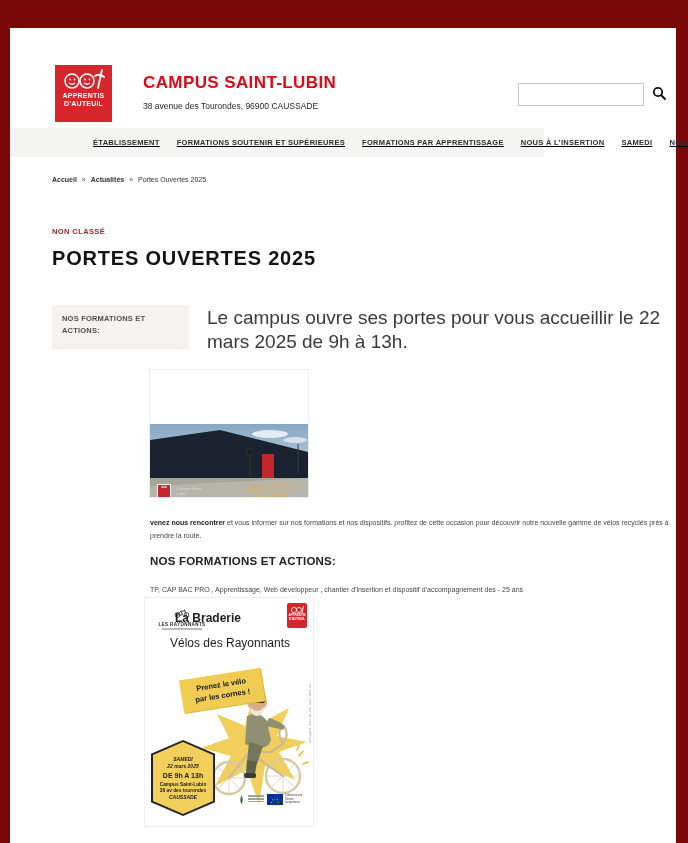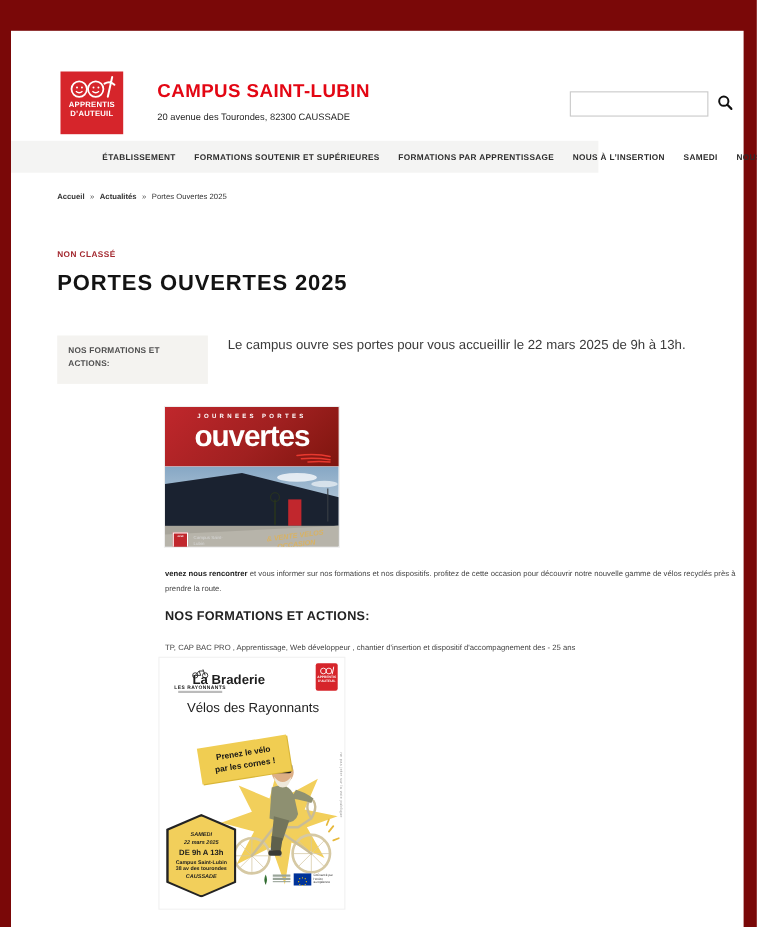--- a/index.html
+++ b/index.html
@@ -11,33 +11,33 @@
   
   .logo-box { left:45px; top:37px; width:57px; height:57px; background:#d6252b; color:#fff; text-align:center; padding-top:3px; }
   .logo-box svg { display:block; margin:0 auto; }
   .logo-text { font-size:7px; font-weight:bold; line-height:1.1; letter-spacing:.2px; }
   .site-title { left:133px; top:45px; font-size:17px; font-weight:bold; color:#e30613; letter-spacing:.4px; }
   .site-address { left:133px; top:73px; font-size:8.5px; color:#1f1f1f; }
   .search-input { left:508px; top:55px; width:126px; height:23px; border:1px solid #c9c9c9; background:#fff; font-size:9px; padding:0 4px; outline:none; }
   .search-btn { left:641px; top:58px; width:16px; height:16px; background:none; border:none; cursor:pointer; }
 
   
-  .nav { left:0; top:100px; width:534px; height:29px; background:#f4f4f3; display:flex; align-items:center; gap:17px; padding-left:83px; }
+  .nav { left:0; top:100px; width:534px; height:29px; background:#f4f4f3; display:flex; align-items:center; gap:17px; padding-left:83px;text-decoration:underline; }
   .nav a { font-size:7.5px; font-weight:bold; color:#2d2d2d; text-decoration:none; letter-spacing:.3px; white-space:nowrap; }
 
   
   .crumbs { left:42px; top:148px; font-size:7px; color:#333; }
   .crumbs .b { font-weight:bold; }
   .crumbs .sep { color:#555; margin:0 3px; }
 
   .category { left:42px; top:199px; font-size:7.5px; font-weight:bold; color:#a3282f; letter-spacing:.4px; }
   .h1 { left:42px; top:219px; font-size:20px; font-weight:800; color:#131313; letter-spacing:.8px; }
 
   .aside-box { left:42px; top:277px; width:137px; height:44px; background:#f4f3f0; padding:8px 10px; font-size:7.5px; font-weight:bold; color:#4f4f4f; line-height:1.6; letter-spacing:.2px; }
-  .intro { left:197px; top:278px; width:462px; font-size:12px; color:#3a3a3a; line-height:1.25; }
+  .intro { left:197px; top:278px; width:462px; font-size:19px; color:#3a3a3a; line-height:1.25; }
 
   
   .poster1 { left:140px; top:342px; width:158px; height:127px; overflow:hidden; box-shadow:0 0 0 1px #eee; }
   .p1-band { position:absolute; left:0; top:0; width:100%; height:54px; background:linear-gradient(135deg,#c0272c 0%,#a02020 55%,#7e150e 100%); }
   .p1-kicker { position:absolute; left:0; top:6px; width:100%; text-align:center; color:#fff; font-size:5.5px; font-weight:bold; letter-spacing:3px; }
   .p1-word { position:absolute; left:0; top:11px; width:100%; text-align:center; color:#fff; font-size:27px; font-weight:600; letter-spacing:-1px; }
   .p1-swoosh { position:absolute; right:6px; top:42px; }
   .p1-photo { position:absolute; left:0; top:54px; width:158px; height:73px; }
   .p1-logo-chip { position:absolute; left:7px; top:60px; width:14px; height:15px; background:#c1272d; border:1px solid #fff; color:#fff; font-size:2.6px; font-weight:bold; text-align:center; line-height:1.2; padding-top:1px; }
   .p1-logo-cap { position:absolute; left:26px; top:62px; width:30px; font-size:4px; color:#d8d8d8; line-height:1.3; }
@@ -85,21 +85,21 @@
       <circle cx="25" cy="13" r="7" fill="none" stroke="#fff" stroke-width="1.6"></circle>
       <circle cx="23" cy="11.5" r="0.9" fill="#fff"></circle>
         <circle cx="27.5" cy="11.5" r="0.9" fill="#fff"></circle>
       <path d="M22 15 q3 2.6 6 0" fill="none" stroke="#fff" stroke-width="1.3"></path>
       <path d="M36 20 L40 2 M33 8 q5 -3 9 1" fill="none" stroke="#fff" stroke-width="1.8" stroke-linecap="round"></path>
     </svg>
     <div class="logo-text">APPRENTIS</div>
     <div class="logo-text">D’AUTEUIL</div>
   </div>
   <div class="abs site-title">CAMPUS SAINT-LUBIN</div>
-  <div class="abs site-address">20 avenue des Tourondes, 82300 CAUSSADE</div>
+  <div class="abs site-address">38 avenue des Tourondes, 96900 CAUSSADE</div>
   <input class="abs search-input" value="" style="">
   <button class="abs search-btn">
     <svg width="14" height="14" viewBox="0 0 14 14">
       <circle cx="6" cy="6" r="4.2" fill="none" stroke="#111" stroke-width="1.8"></circle>
       <line x1="9.2" y1="9.2" x2="13" y2="13" stroke="#111" stroke-width="2" stroke-linecap="round"></line>
     </svg>
   </button>
 
   <nav class="abs nav">
     <a href="#">ÉTABLISSEMENT</a>
@@ -118,27 +118,20 @@
     <span>Portes Ouvertes 2025</span>
   </div>
 
   <div class="abs category">NON CLASSÉ</div>
   <h1 class="abs h1">PORTES OUVERTES 2025</h1>
 
   <div class="abs aside-box">NOS FORMATIONS ET ACTIONS:</div>
   <p class="abs intro">Le campus ouvre ses portes pour vous accueillir le 22 mars 2025 de 9h à 13h.</p>
 
   <div class="abs poster1">
-    <div class="p1-band">
-      <div class="p1-kicker">JOURNEES PORTES</div>
-      <div class="p1-word">ouvertes</div>
-      <svg class="p1-swoosh" width="34" height="10" viewBox="0 0 34 10">
-        <path d="M2 2 q18 -2 30 1 M6 5 q14 -1 26 1 M12 8 q10 -1 20 0" fill="none" stroke="#e8392f" stroke-width="1.4" stroke-linecap="round"></path>
-      </svg>
-    </div>
     <div class="p1-photo">
       <svg width="158" height="73" viewBox="0 0 158 73">
         <defs>
           <linearGradient id="sky" x1="0" y1="0" x2="0" y2="1">
             <stop offset="0" stop-color="#86a7c4"></stop>
               <stop offset="1" stop-color="#e2e9ef"></stop>
           </linearGradient>
         </defs>
         <rect x="0" y="0" width="158" height="73" fill="url(#sky)"></rect>
         <ellipse cx="120" cy="10" rx="18" ry="4" fill="#fff" opacity="0.75"></ellipse>

